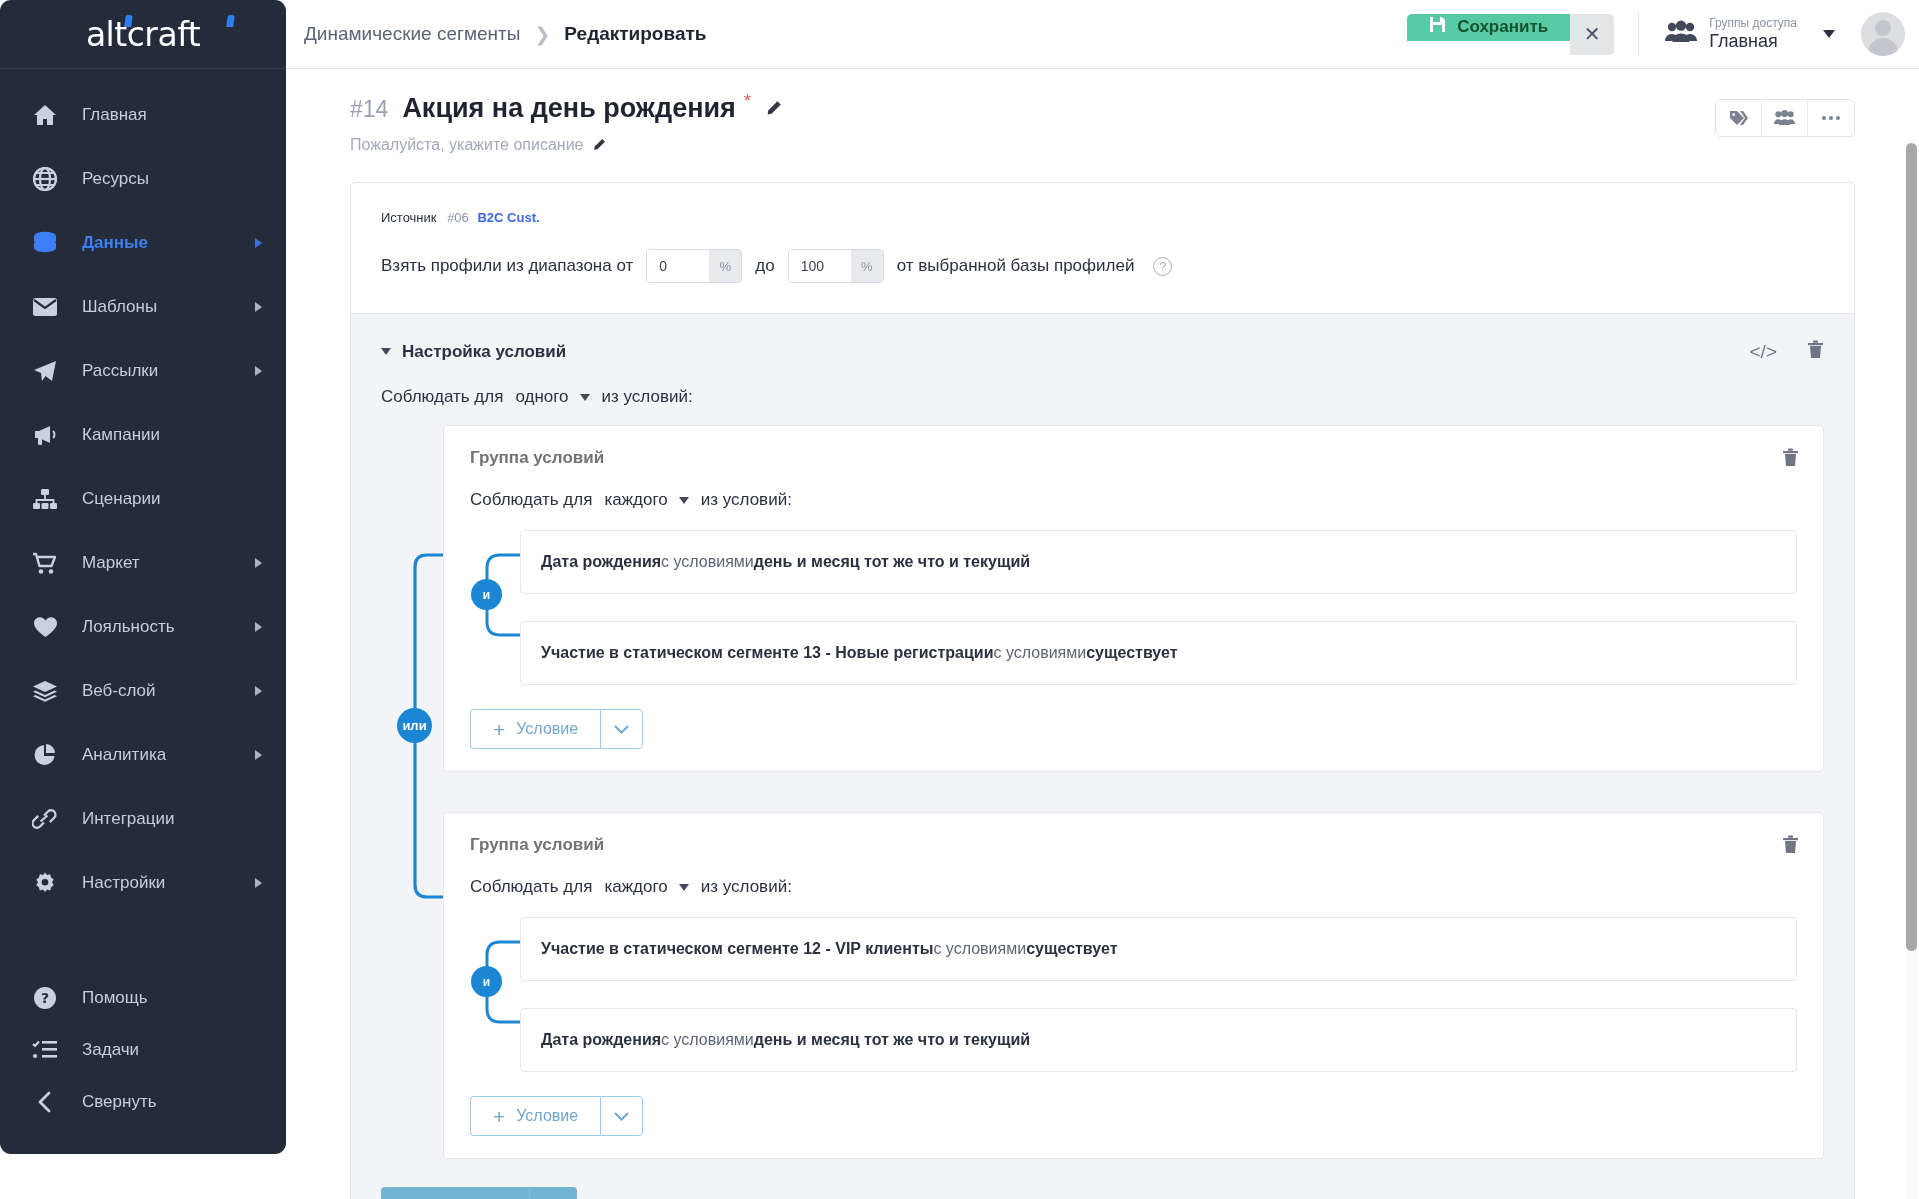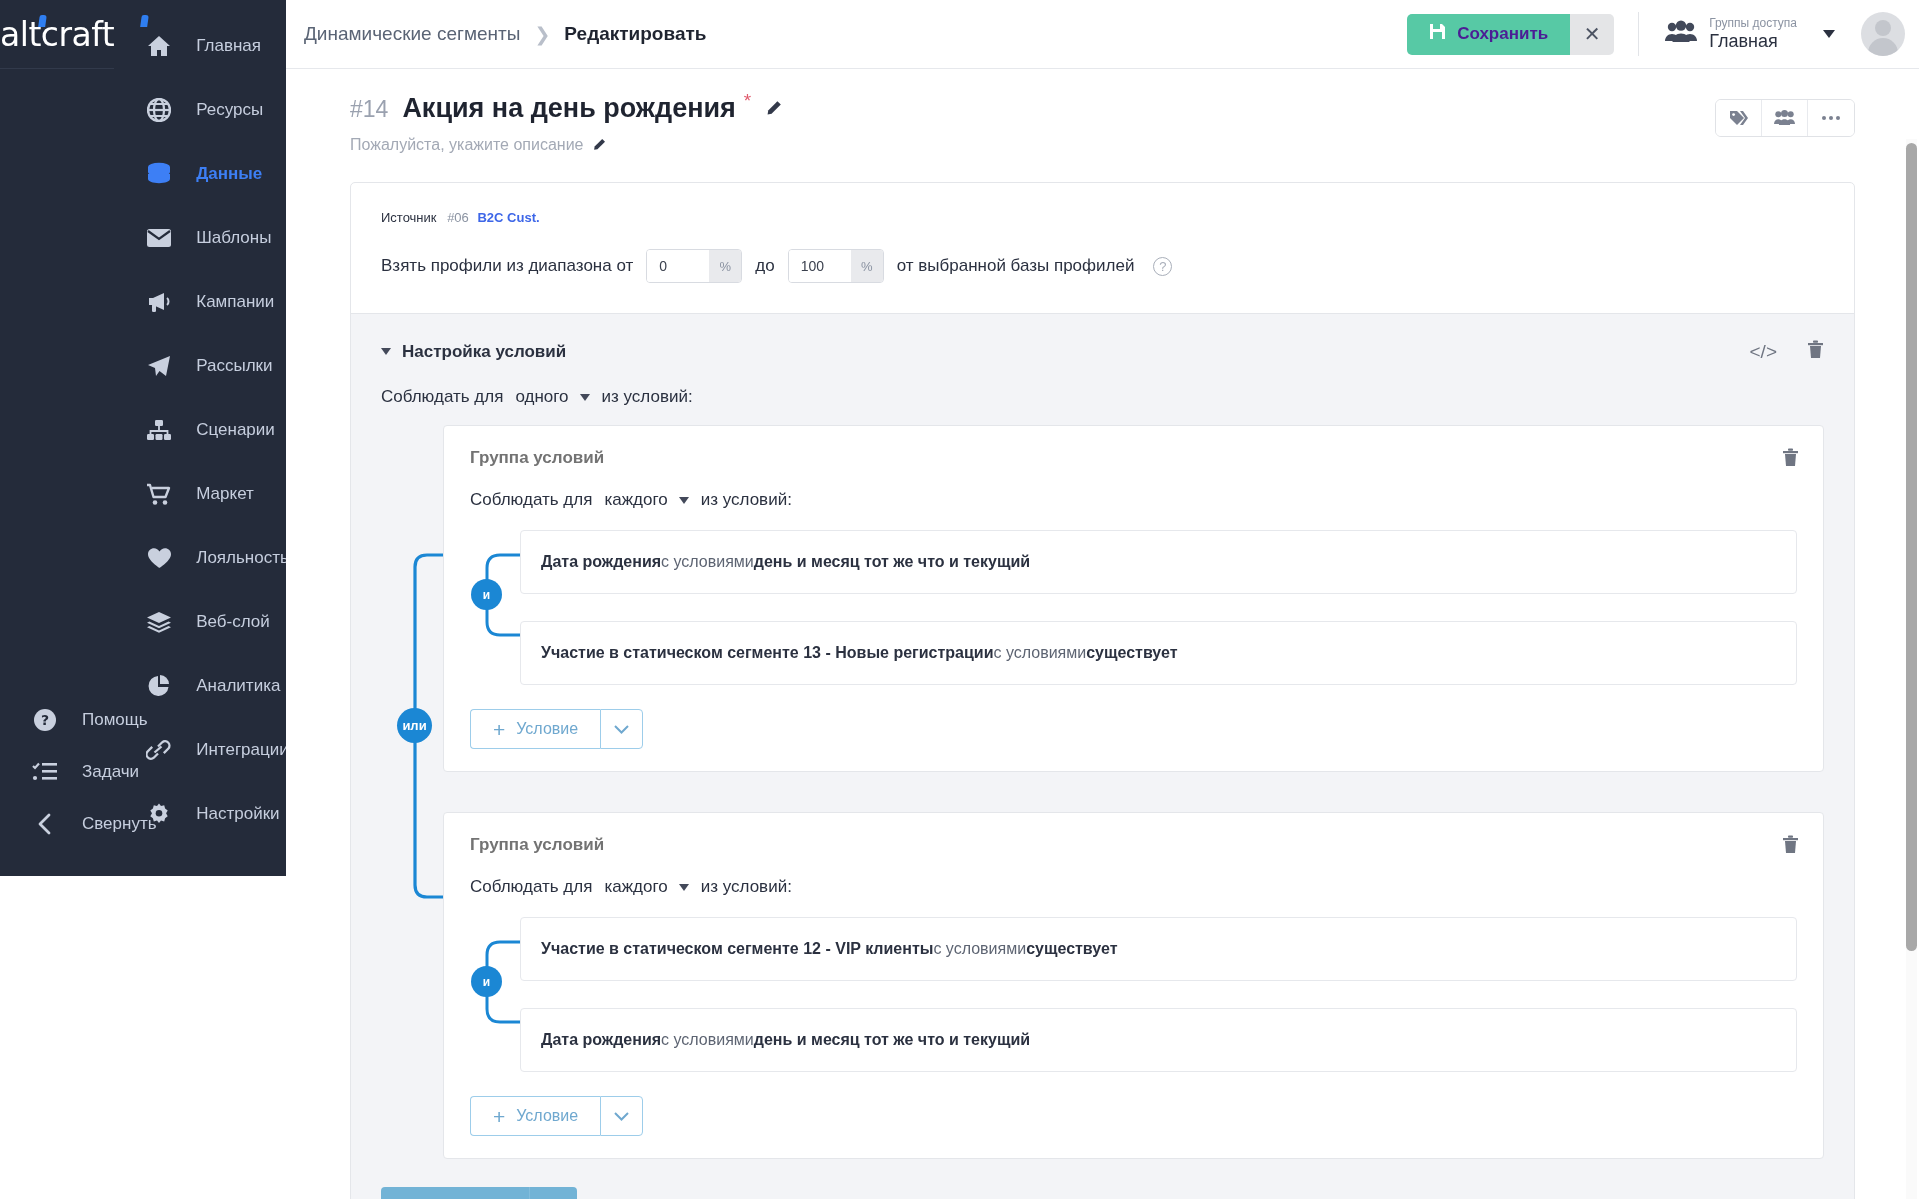--- a/index.html
+++ b/index.html
@@ -6,24 +6,25 @@
   html, body {
     width: 1919px; height: 1199px;
     font-family: "Liberation Sans", sans-serif;
     background: #ffffff; overflow: hidden;
   }
 
   .app { display: flex; width: 1919px; height: 1199px; }
 
   
   .sidebar {
-    width: 286px; min-width: 286px; height: 876px;
+    width: 286px; min-width: 286px; height: 1154px;
     background: #242b3a; color: #ccd2e0;
-    display: flex; 
+    display: flex; flex-direction: column;
     position: relative;
+    border-radius: 11px;
   }
   .logo-wrap {
     height: 69px; display: flex; align-items: center; justify-content: center;
     border-bottom: 1px solid #323a4b;
   }
   .logo {
     font-size: 33px; font-weight: 400; letter-spacing: -0.5px;
     color: #ffffff; position: relative; display: inline-block;
     font-family: "DejaVu Sans", sans-serif;
   }
@@ -66,22 +67,22 @@
   .crumbs { display: flex; align-items: flex-start; font-size: 19px; }
   .crumb-link { color: #5a6475; }
   .crumb-sep {
     margin: 0 14px; color: #b9bfca; font-size: 19px; font-weight: 300;
   }
   .crumb-cur { color: #1f2430; font-weight: 700; }
 
   .top-right { margin-left: auto; display: flex; align-items: center; }
   .save-grp { display: flex; border-radius: 5px; overflow: hidden; }
   .save-btn {
-    background: #57c9a5; color: #4c1d95; font-size: 17px; font-weight: 700;
-    padding: 0 22px; height: 41px; display: flex; align-items: center;
+    background: #57c9a5; color: #14532d; font-size: 17px; font-weight: 700;
+    padding: 0 22px; height: 27px; display: flex; align-items: center;
     border: none; cursor: pointer; gap: 11px;
   }
   .close-btn {
     background: #e4e5e7; width: 44px; height: 41px; border: none; cursor: pointer;
     display: flex; align-items: center; justify-content: center;
     color: #4c5362; font-size: 20px;
   }
   .divider-v { width: 1px; height: 44px; background: #e2e4e8; margin: 0 26px 0 24px; }
   .acc {
     display: flex; align-items: center; cursor: pointer; gap: 12px;
@@ -295,37 +296,37 @@
               <rect x="1" y="1" width="24" height="18" rx="2.5" fill="#c9d0de"></rect>
               <path d="M2 3l11 8 11-8" fill="none" stroke="#242b3a" stroke-width="2.2"></path>
             </svg>
           </span>
         <span class="nav-label">Шаблоны</span>
         <span class="nav-caret"></span>
       </div>
 
       <div class="nav-item">
         <span class="nav-ico">
+            <svg width="24" height="24" viewBox="0 0 24 24">
+              <path fill="#c9d0de" d="M23 2 1 11l7 3 1 8 3.5-5L19 22z"></path>
+            </svg>
+          </span>
+        <span class="nav-label">Рассылки</span>
+        <span class="nav-caret"></span>
+      </div>
+
+      <div class="nav-item">
+        <span class="nav-ico">
             <svg width="24" height="22" viewBox="0 0 24 22">
               <path fill="#c9d0de" d="M17 2 6 7H2v7h4l11 5z"></path>
               <rect x="5" y="13" width="4" height="8" rx="1.3" fill="#c9d0de"></rect>
               <path d="M20 7c2 1.5 2 5.5 0 7" fill="none" stroke="#c9d0de" stroke-width="2"></path>
             </svg>
           </span>
         <span class="nav-label">Кампании</span>
-      </div>
-
-      <div class="nav-item">
-        <span class="nav-ico">
-            <svg width="24" height="24" viewBox="0 0 24 24">
-              <path fill="#c9d0de" d="M23 2 1 11l7 3 1 8 3.5-5L19 22z"></path>
-            </svg>
-          </span>
-        <span class="nav-label">Рассылки</span>
-        <span class="nav-caret"></span>
       </div>
 
       <div class="nav-item">
         <span class="nav-ico">
             <svg width="26" height="22" viewBox="0 0 26 22">
               <rect x="9" y="1" width="8" height="6" rx="1.2" fill="#c9d0de"></rect>
               <rect x="1" y="15" width="7" height="6" rx="1.2" fill="#c9d0de"></rect>
               <rect x="9.5" y="15" width="7" height="6" rx="1.2" fill="#c9d0de"></rect>
               <rect x="18" y="15" width="7" height="6" rx="1.2" fill="#c9d0de"></rect>
               <path d="M13 7v5M4.5 15v-3h17v3" fill="none" stroke="#c9d0de" stroke-width="1.8"></path>

